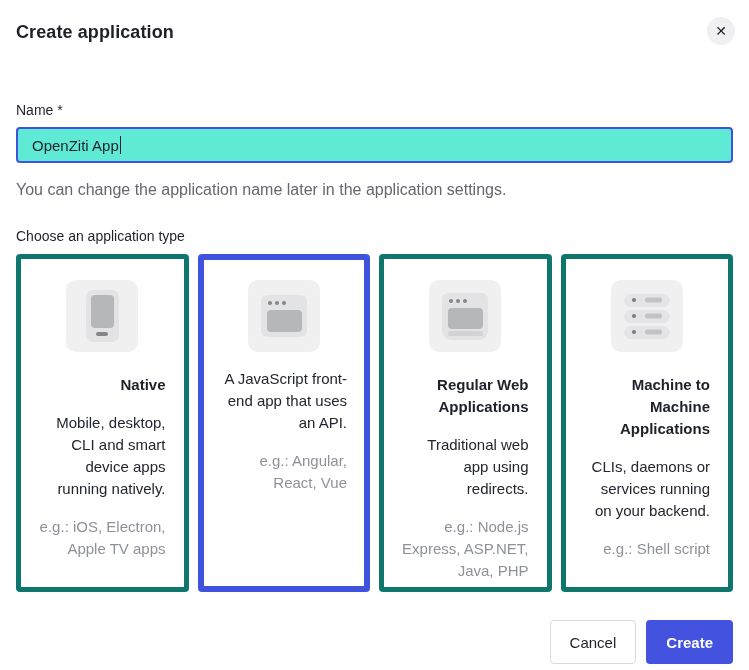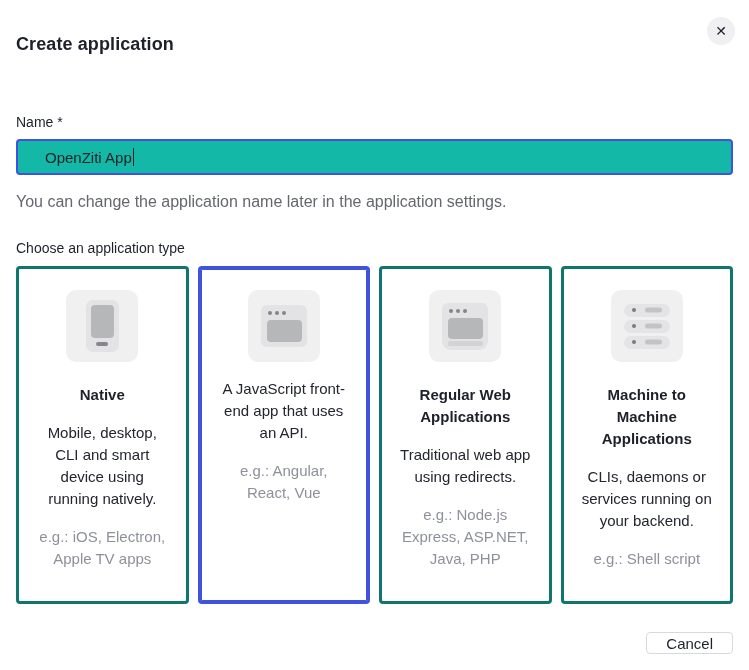--- a/index.html
+++ b/index.html
@@ -1,41 +1,41 @@
 <!DOCTYPE html>
 <html><head>
 <meta charset="utf-8">
 <style>
   * { margin:0; padding:0; box-sizing:border-box; }
   html,body { width:749px; height:670px; background:#ffffff; overflow:hidden;
     font-family:"Liberation Sans", sans-serif; color:#1e212a; }
   .modal { position:relative; width:749px; height:670px; padding:0 16px; background:#fff; }
 
   
-  .modal-header { position:relative; padding-top:32px; }
+  .modal-header { position:relative; padding-top:20px; }
   .modal-title { font-size:18px; font-weight:700; line-height:24px; letter-spacing:.1px; }
   .close-btn { position:absolute; top:17px; right:-2px; width:28px; height:28px;
     border-radius:50%; background:#f0f0f2; border:none; display:flex; align-items:center;
     justify-content:center; cursor:pointer; }
   .close-btn span { font-size:14px; line-height:1; color:#1e212a; }
 
   
   .field-label { margin-top:58px; font-size:14px; font-weight:500; color:#1e212a; }
   .name-input-wrap { margin-top:9px; height:36px; border:2px solid #3f53df; border-radius:4px;
-    display:flex; align-items:center; padding:0 27px; background:#14b8a6; }
+    display:flex; align-items:center; padding:0 14px; background:#5eead4; }
   .name-input-text { font-size:15px; color:#1e212a; white-space:pre; }
   .caret { display:inline-block; width:1px; height:18px; background:#1e212a;
     vertical-align:text-bottom; margin-left:1px; }
   .helper-text { margin-top:17px; font-size:16px; line-height:20px; color:#65676e; }
 
   
   .type-label { margin-top:28px; font-size:14px; font-weight:500; color:#1e212a; }
   .cards { margin-top:10px; display:grid; grid-template-columns:repeat(4,1fr); gap:9px; }
-  .card { height:338px; background:#fff; border:3px solid #0f766e; border-radius:4px;
-    text-align:center; cursor:pointer; padding:0 18px; }
+  .card { height:338px; background:#fff; border:5px solid #0f766e; border-radius:4px;
+    text-align:right; cursor:pointer; padding:0 18px; }
   .card.selected { border-color:#3f53df; box-shadow:inset 0 0 0 1px #3f53df; }
   .card-title { margin-top:22px; font-size:15px; font-weight:600; line-height:22px; color:#1e212a; }
   .card-desc { margin-top:16px; font-size:15px; line-height:22px; color:#23262e; }
   .card-example { margin-top:16px; font-size:15px; line-height:22px; color:#8e9199; }
 
   
   .icon-tile { width:72px; height:72px; margin:21px auto 0; background:#f0f0f1;
     border-radius:10px; display:flex; align-items:center; justify-content:center; }
   
   .phone { position:relative; width:33px; height:52px; background:#e3e3e5; border-radius:7px; }
@@ -56,21 +56,21 @@
   
   .server-stack { display:flex; flex-direction:column; gap:3px; }
   .server-row { position:relative; width:46px; height:13px; background:#e4e4e6; border-radius:6.5px; }
   .server-dot { position:absolute; left:8px; top:50%; transform:translateY(-50%);
     width:4px; height:4px; border-radius:50%; background:#7b7b7f; }
   .server-bar { position:absolute; left:21px; top:50%; transform:translateY(-50%);
     width:17px; height:5px; border-radius:2.5px; background:#c3c3c6; }
 
   
   .footer { margin-top:28px; display:flex; justify-content:flex-end; gap:10px; }
-  .btn { height:22px; border-radius:4px; font-family:"Liberation Sans", sans-serif;
+  .btn { height:44px; border-radius:4px; font-family:"Liberation Sans", sans-serif;
     font-size:15px; cursor:pointer; }
   .btn-cancel { background:#fff; border:1px solid #d8d9dc; color:#1e212a;
     font-weight:500; padding:0 19px; }
   .btn-create { background:#4353df; border:none; color:#ffffff; font-weight:700; padding:0 20px; }
 </style>
 </head>
 <body>
 
 <div class="modal">
 
@@ -95,21 +95,21 @@
   <div class="cards">
 
     <div class="card">
       <div class="icon-tile">
         <div class="phone">
           <div class="phone-screen"></div>
           <div class="phone-homebar"></div>
         </div>
       </div>
       <div class="card-title">Native</div>
-      <div class="card-desc">Mobile, desktop, CLI and smart device using running natively.</div>
+      <div class="card-desc">Mobile, desktop, CLI and smart device apps running natively.</div>
       <div class="card-example">e.g.: iOS, Electron, Apple TV apps</div>
     </div>
 
     <div class="card selected">
       <div class="icon-tile">
         <div class="browser">
           <div class="browser-dots">
               <i></i>
               <i></i>
               <i></i>
@@ -157,15 +157,16 @@
       </div>
       <div class="card-title">Machine to Machine Applications</div>
       <div class="card-desc">CLIs, daemons or services running on your backend.</div>
       <div class="card-example">e.g.: Shell script</div>
     </div>
 
   </div>
 
   <div class="footer">
     <button class="btn btn-cancel">Cancel</button>
+    <button class="btn btn-create">Create</button>
   </div>
 
 </div>
 
 </body></html>

